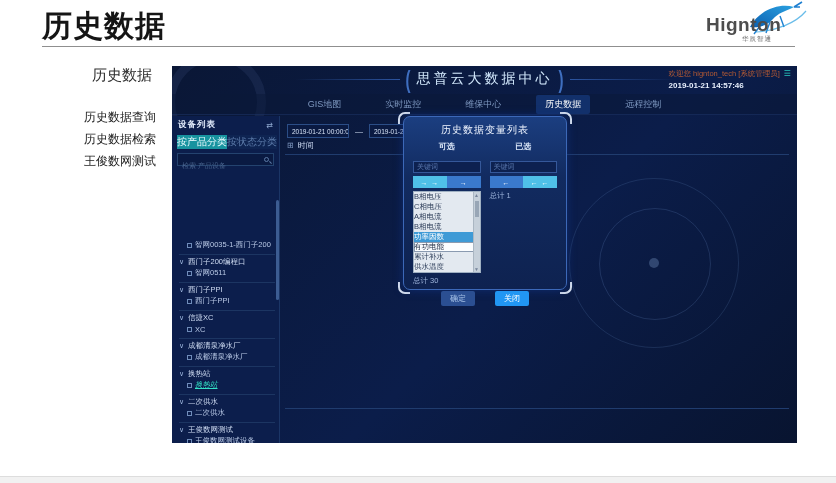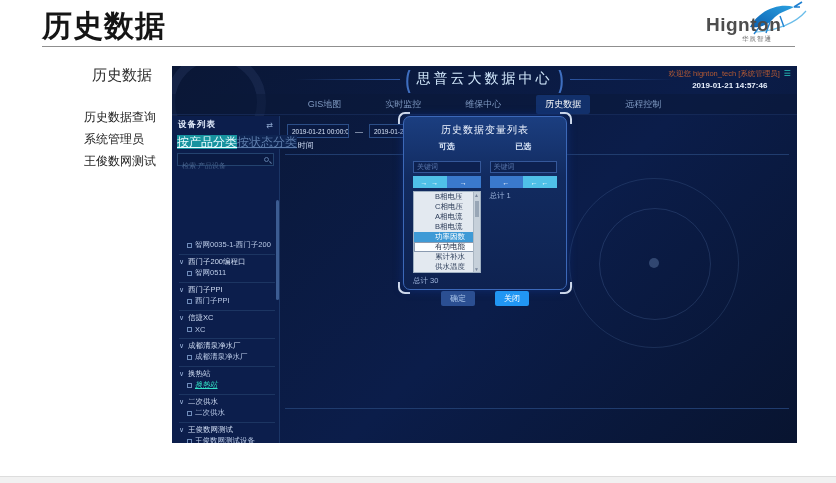--- a/index.html
+++ b/index.html
@@ -27,37 +27,37 @@
   .deco-b { position:absolute; right:58px; top:112px; width:170px; height:170px; border:1px solid rgba(120,160,220,.16); border-radius:50%; z-index:0; }
   .deco-b::before { content:""; position:absolute; left:29px; top:29px; width:110px; height:110px; border:1px solid rgba(120,160,220,.18); border-radius:50%; }
   .deco-b::after { content:""; position:absolute; left:79px; top:79px; width:10px; height:10px; background:rgba(150,185,235,.28); border-radius:50%; }
 
   .shot-header { position:absolute; left:0; top:0; right:0; height:28px; z-index:2; }
   .shot-title-wrap { position:absolute; left:50%; top:4px; transform:translateX(-50%); display:flex; align-items:center; gap:6px; white-space:nowrap; }
   .hline { width:105px; height:1px; background:linear-gradient(90deg,transparent,#2c54a0); }
   .hline.r { background:linear-gradient(90deg,#2c54a0,transparent); }
   .bracket { color:#3f6fc0; font-size:15px; transform:scaleY(1.6); font-weight:bold; }
   .shot-title { font-size:14px; color:#d2e8fc; letter-spacing:3px; }
-  .welcome { position:absolute; right:6px; top:3px; text-align:center; z-index:3; }
+  .welcome { position:absolute; right:6px; top:3px; text-align:left; z-index:3; }
   .wl1 { font-size:7.5px; color:#b55a33; }
   .menu-icon { color:#27c8c0; font-size:8px; margin-left:4px; }
   .wl2 { font-size:8px; color:#e6eefb; font-weight:bold; margin-top:2px; }
 
   .shot-nav { position:absolute; left:0; right:0; top:28px; height:21px; display:flex; justify-content:center; align-items:center; gap:26px;
               background:rgba(10,24,56,.5); border-bottom:1px solid rgba(40,70,130,.35); z-index:2; }
   .nav-tab { font-size:9px; color:#7e98c0; padding:3px 9px; cursor:pointer; white-space:nowrap; }
   .nav-tab.active { color:#fff; background:#12306b; border-radius:2px; }
 
   
   .panel { position:absolute; left:0; top:50px; bottom:0; width:108px; background:#0c1e4c; border-right:1px solid #1b3566; z-index:2; }
   .panel-head { height:15px; display:flex; align-items:center; justify-content:space-between; padding:3px 6px 0 6px; }
   .panel-title { font-size:8.5px; font-weight:bold; color:#dfe9fa; letter-spacing:1px; }
   .collapse-icon { font-size:8px; color:#8fa9d0; cursor:pointer; }
   .ptabs { display:flex; margin:4px 5px 0 5px; height:14px; }
-  .ptab { flex:1; font-size:12px; display:flex; align-items:center; justify-content:center; color:#5d7cab; background:#0e2452; cursor:pointer; white-space:nowrap;text-decoration:underline; }
+  .ptab { flex:1; font-size:10px; display:flex; align-items:center; justify-content:center; color:#5d7cab; background:#0e2452; cursor:pointer; white-space:nowrap; }
   .ptab.active { background:#17939f; color:#eafcff; }
   .psearch { position:relative; margin:4px 5px; height:13px; background:#0a1a42; border:1px solid #24436f; }
   .psearch input { width:100%; height:100%; background:transparent; border:0; outline:none; font-size:7px; color:#c7d5ee; padding:0 14px 0 4px; font-family:inherit; }
   .psearch input::placeholder { color:#47628c; }
   .mag { position:absolute; right:4px; top:3px; width:5px; height:5px; border:1px solid #5b79a5; border-radius:50%; }
   .mag::after { content:""; position:absolute; left:3.5px; top:3.5px; width:3px; height:1px; background:#5b79a5; transform:rotate(45deg); }
   .tree { position:absolute; left:0; right:4px; top:86px; bottom:0; overflow:hidden; padding-left:7px;margin-top:36px; }
   .tree-row { display:flex; align-items:center; height:12px; margin-top:1px; cursor:pointer; white-space:nowrap; }
   .tree-row.group { border-top:1px solid #1c3562; margin-top:3px; padding-top:3px; }
   .chev { font-size:7px; color:#9db6dd; width:9px; flex:none; }
@@ -90,21 +90,21 @@
   .cols { display:flex; gap:9px; padding:4px 9px 0 9px; }
   .col { flex:1; min-width:0; }
   .col-label { text-align:center; font-size:8px; font-weight:bold; color:#dce8fa; margin-bottom:3px; }
   .col-search { width:100%; height:12px; background:#0d2150; border:1px solid #35589a; outline:none; font-size:7px; color:#c7d5ee; padding:0 3px; font-family:inherit; }
   .col-search::placeholder { color:#5a78ad; }
   .tbtns { display:flex; margin-top:3px; height:12px; }
   .tbtn { flex:1; display:flex; align-items:center; justify-content:center; font-size:7px; color:#fff; letter-spacing:1px; cursor:pointer; }
   .tbtn.light { background:#4fc0e8; }
   .tbtn.mid { background:#3a79cc; }
   .lbox { position:relative; margin-top:3px; height:82px; background:#e3e9f0; border:1px solid #9fb0c2; overflow:hidden; }
-  .lrow { height:10px; line-height:10px; font-size:7.5px; color:#2c3c58; padding:0 9px 0 21px; white-space:nowrap; cursor:pointer; }
+  .lrow { height:10px; line-height:10px; font-size:7.5px; color:#2c3c58; padding:0 9px 0 0; white-space:nowrap; cursor:pointer; }
   .lrow.selected { background:#3e9ad6; color:#fff; }
   .lrow.active { background:#fbfdff; color:#1c2840; box-shadow:inset 0 0 0 1px #8a9ab0; }
   .sbar { position:absolute; right:0; top:0; bottom:0; width:7px; background:#c6d0da; border-left:1px solid #aab6c2; }
   .sarrow { position:absolute; left:0; width:6px; text-align:center; font-size:5px; color:#76849a; cursor:pointer; }
   .sarrow.up { top:0; } .sarrow.dn { bottom:0; }
   .sthumb { position:absolute; left:1px; top:9px; width:4px; height:16px; background:#98a6b6; cursor:pointer; }
   .col-total { margin-top:3px; font-size:7.5px; color:#9fb6dd; }
   .modal-footer { display:flex; justify-content:center; gap:20px; margin-top:5px; }
   .btn { width:34px; height:15px; display:flex; align-items:center; justify-content:center; font-size:8px; border-radius:2px; cursor:pointer; }
   .btn.confirm { background:#2b4f92; color:#a9c4e8; }
@@ -131,21 +131,21 @@
       <path d="M24 25 L18 33 M34 21 L30 32 M44 15 L48 26" stroke="#1e7fd0" stroke-width="1.4" fill="none"></path>
       <path d="M20 31 C 40 30, 60 22, 70 10" stroke="#2aa0e0" stroke-width="1.2" fill="none" opacity=".7"></path>
     </svg>
     <div class="brand">Hignton</div>
     <div class="logo-sub">华辰智通</div>
   </div>
 
   <div class="side-head">历史数据</div>
   <div class="slide-sidebar-list">
       <div class="side-item">历史数据查询</div>
-      <div class="side-item">系统管理员</div>
+      <div class="side-item">历史数据检索</div>
       <div class="side-item">王俊数网测试</div>
     </div>
 
   <div class="shot">
     <div class="deco-a"></div>
     <div class="deco-b"></div>
 
     <div class="shot-header">
       <div class="shot-title-wrap">
         <span class="hline"></span>

